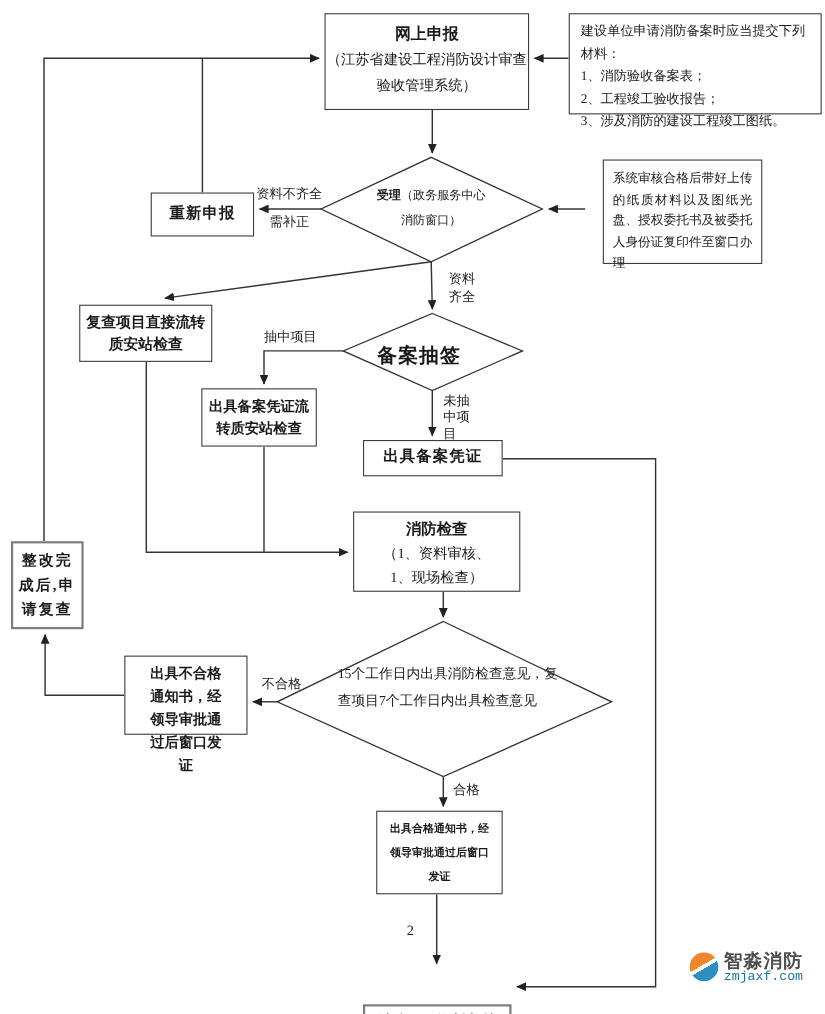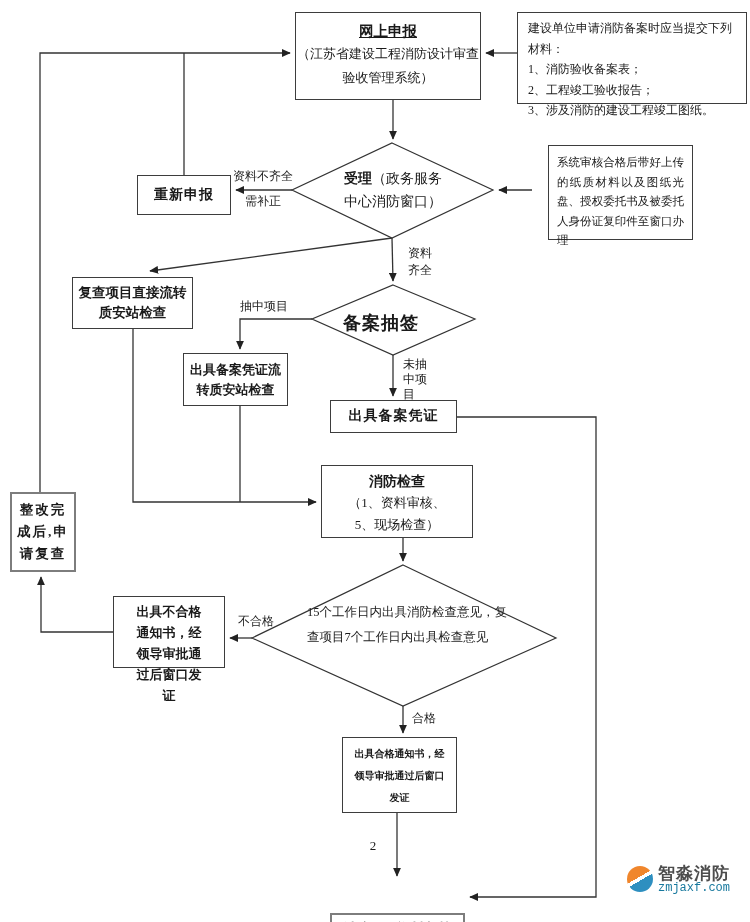--- a/index.html
+++ b/index.html
@@ -77,21 +77,21 @@
     <polyline class="ln" points="403,706 403,733" marker-end="url(#ah)"></polyline>
 
     <polyline class="ln" points="397,813 397,876" marker-end="url(#ah)"></polyline>
 
     <polygon class="dia" points="392,143 493,190 392,238 292,190"></polygon>
     <polygon class="dia" points="393,285 475,319 393,355 312,319"></polygon>
     <polygon class="dia" points="403,565 556,638 403,706 252,638"></polygon>
   </svg>
 
   <div class="box" style="left:295px;top:12px;width:186px;height:88px;padding-top:7px;font-size:13px;line-height:24px;">
-    <div class="nb" style="font-size:14.5px;line-height:22px;text-decoration:underline;">网上申报</div>
+    <div class="nb" style="font-size:14.5px;line-height:22px;">网上申报</div>
     <div>（江苏省建设工程消防设计审查验收管理系统）</div>
   </div>
 
   <div class="box" style="left:517px;top:12px;width:230px;height:92px;padding:5px 10px;font-size:12px;line-height:20.5px;text-align:left;">
     <div>建设单位申请消防备案时应当提交下列材料：</div>
     <div>1、消防验收备案表；</div>
     <div>2、工程竣工验收报告；</div>
     <div>3、涉及消防的建设工程竣工图纸。</div>
   </div>
 
@@ -101,32 +101,32 @@
 
   <div class="box nb" style="left:72px;top:277px;width:121px;height:52px;padding-top:5px;font-size:13.5px;line-height:20px;">复查项目直接流转质安站检查</div>
 
   <div class="box nb" style="left:183px;top:353px;width:105px;height:53px;padding-top:6px;font-size:13px;line-height:20px;">出具备案凭证流转质安站检查</div>
 
   <div class="box nb" style="left:330px;top:400px;width:127px;height:33px;line-height:30px;font-size:14px;letter-spacing:1px;">出具备案凭证</div>
 
   <div class="box" style="left:321px;top:465px;width:152px;height:73px;padding-top:6px;font-size:13px;line-height:22px;">
     <div class="nb" style="font-size:14px;line-height:20px;">消防检查</div>
     <div>（1、资料审核、</div>
-    <div>5、现场检查）</div>
+    <div>1、现场检查）</div>
   </div>
 
   <div class="box graybox nb" style="left:10px;top:492px;width:66px;height:80px;padding:5px 5px;font-size:13.5px;line-height:22px;letter-spacing:2px;">整改完成后,申请复查</div>
 
   <div class="box nb" style="left:113px;top:596px;width:112px;height:72px;padding:4px 21px;font-size:13px;line-height:21px;font-family:Liberation Serif, serif;">出具不合格通知书，经领导审批通过后窗口发证</div>
 
   <div class="box nb" style="left:342px;top:737px;width:115px;height:76px;padding:5px 9px;font-size:10px;line-height:22px;">出具合格通知书，经领导审批通过后窗口发证</div>
 
   <div class="box graybox nb" style="left:330px;top:880px;width:135px;height:32px;line-height:27px;font-size:13.5px;margin-top:33px;">消防项目资料归档</div>
 
-  <div class="txt" style="left:342px;top:167px;width:100px;text-align:right;font-size:14px;line-height:23px;"><b>受理</b><span>（政务服务中心消防窗口）</span></div>
+  <div class="txt" style="left:342px;top:167px;width:100px;text-align:center;font-size:11px;line-height:23px;"><b>受理</b><span>（政务服务中心消防窗口）</span></div>
 
   <div class="txt nb" style="left:340px;top:311px;width:82px;text-align:center;font-size:18px;letter-spacing:1px;">备案抽签</div>
 
   <div class="txt" style="left:307px;top:600px;width:206px;text-align:left;font-size:12.5px;line-height:25px;">15个工作日内出具消防检查意见，复查项目7个工作日内出具检查意见</div>
 
   <div class="lbl" style="left:233px;top:169px;width:60px;">资料不齐全</div>
   <div class="lbl" style="left:240px;top:194px;width:46px;">需补正</div>
   <div class="lbl" style="left:403px;top:245px;width:34px;line-height:17px;">资料齐全</div>
   <div class="lbl" style="left:236px;top:299px;width:56px;">抽中项目</div>
   <div class="lbl" style="left:403px;top:357px;width:34px;text-align:left;">未抽中项目</div>

